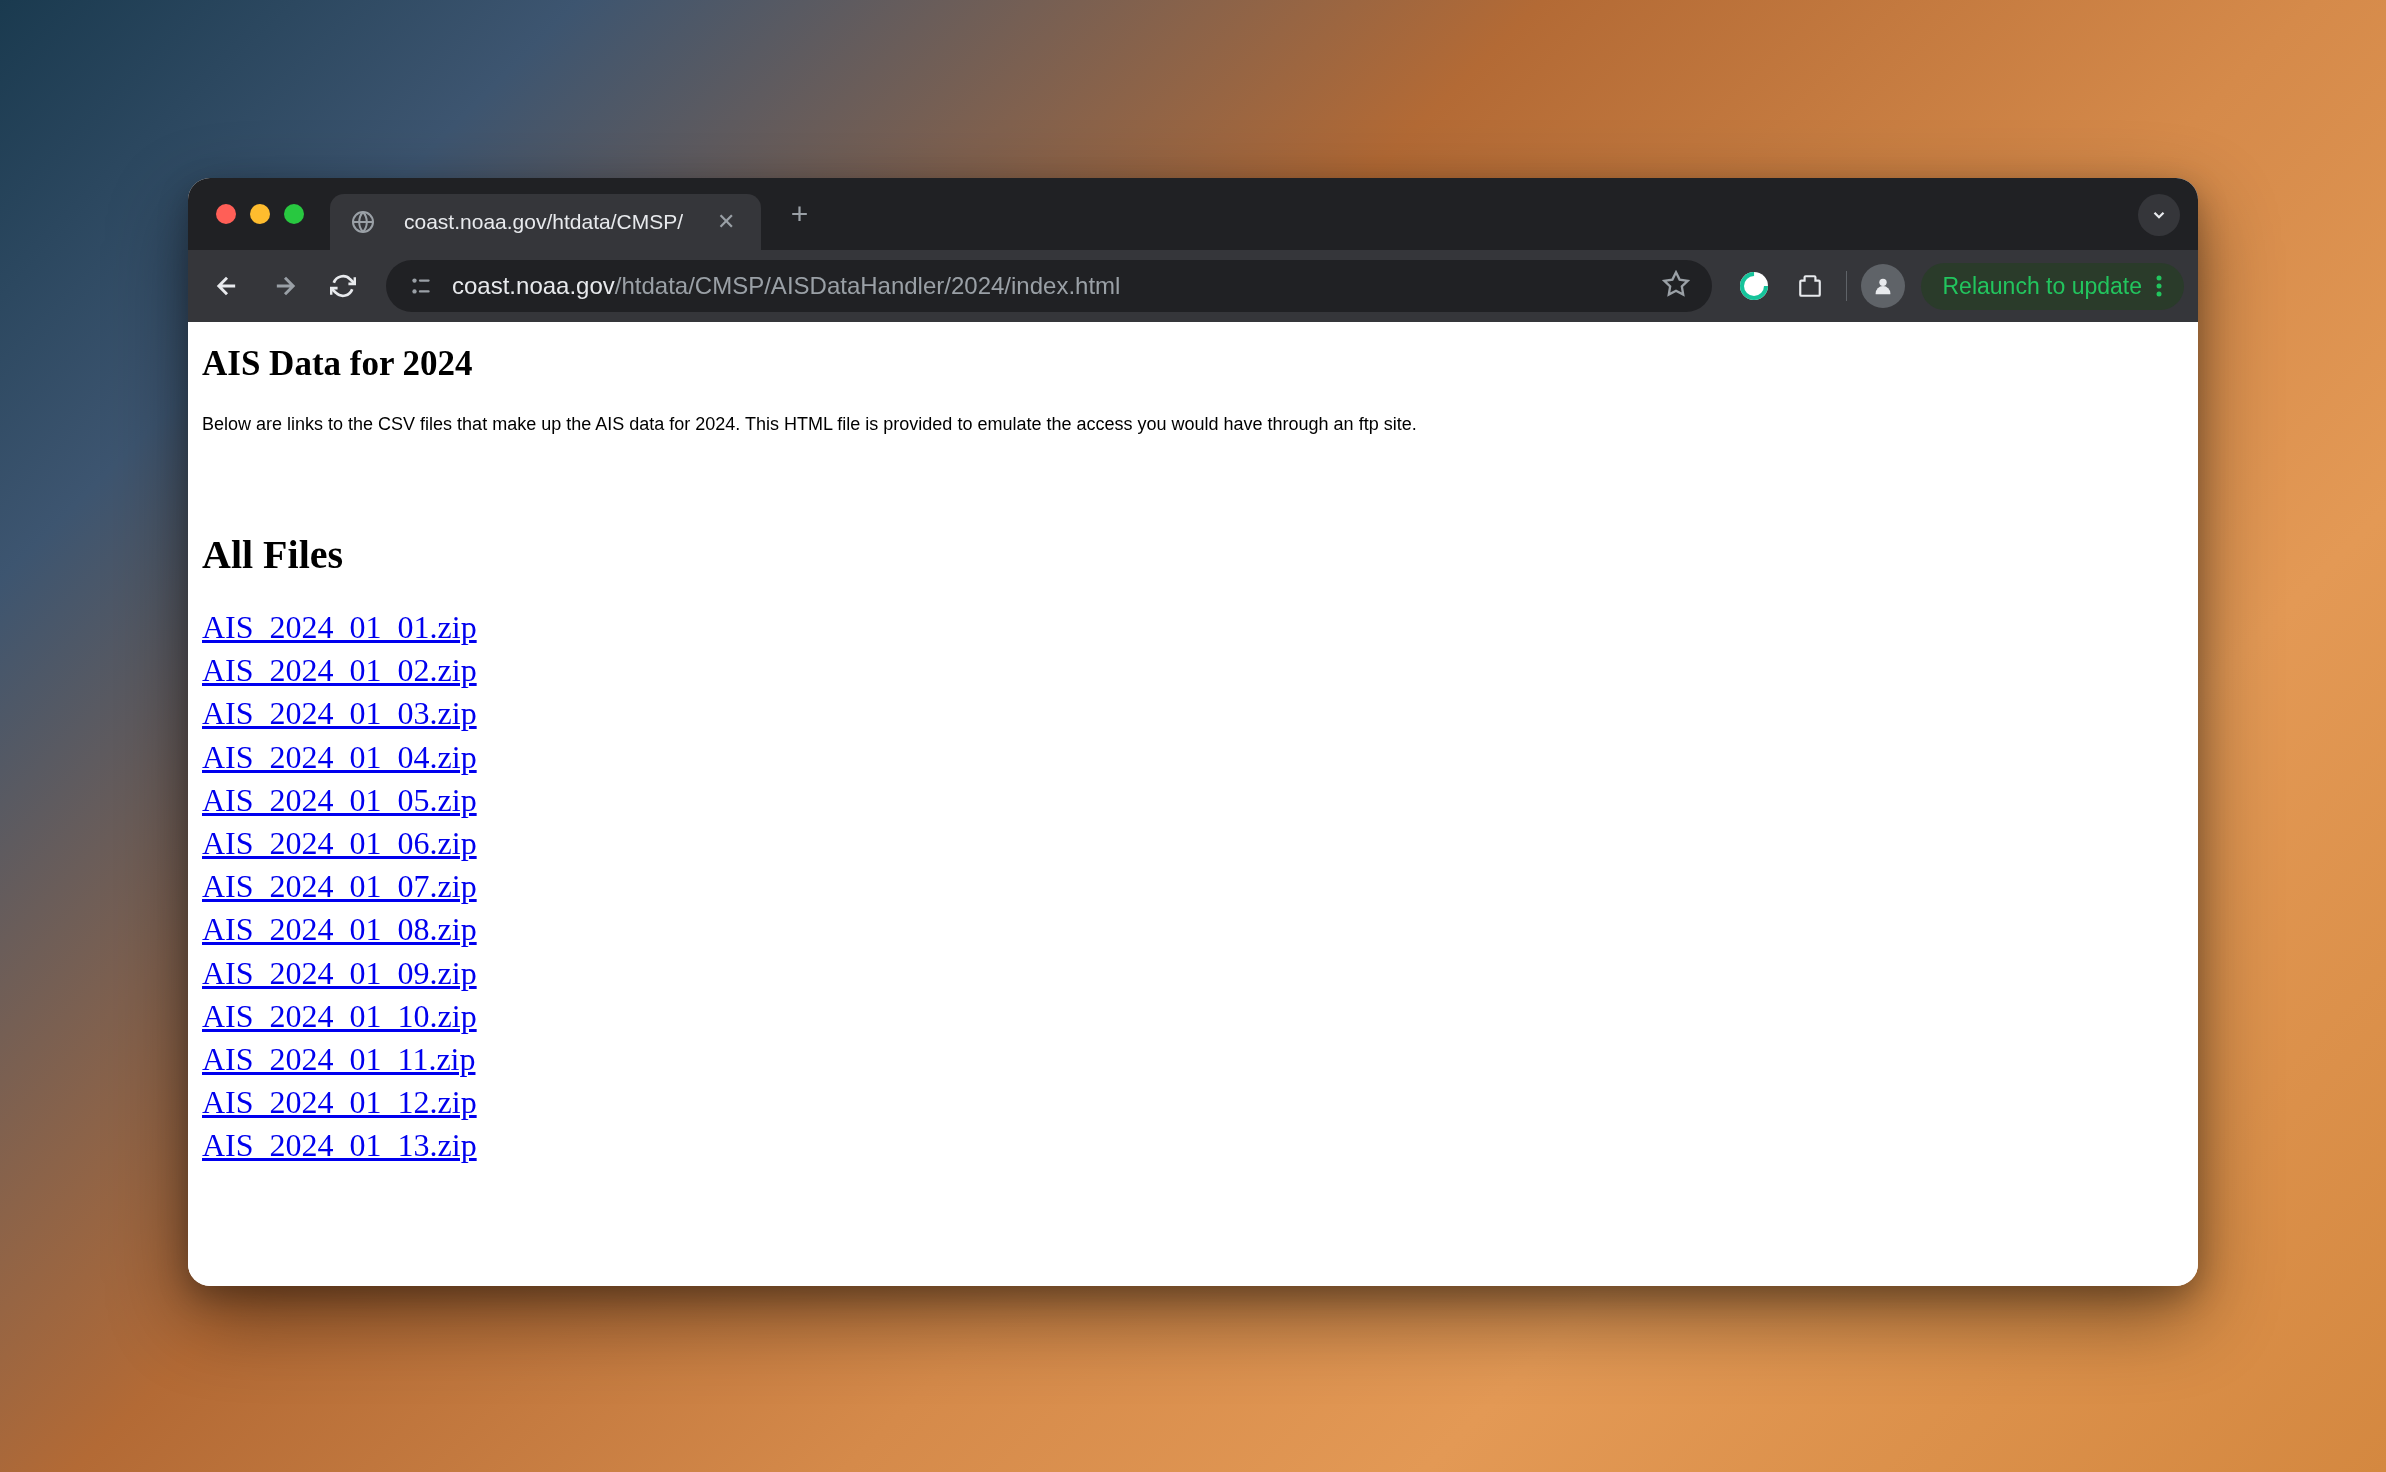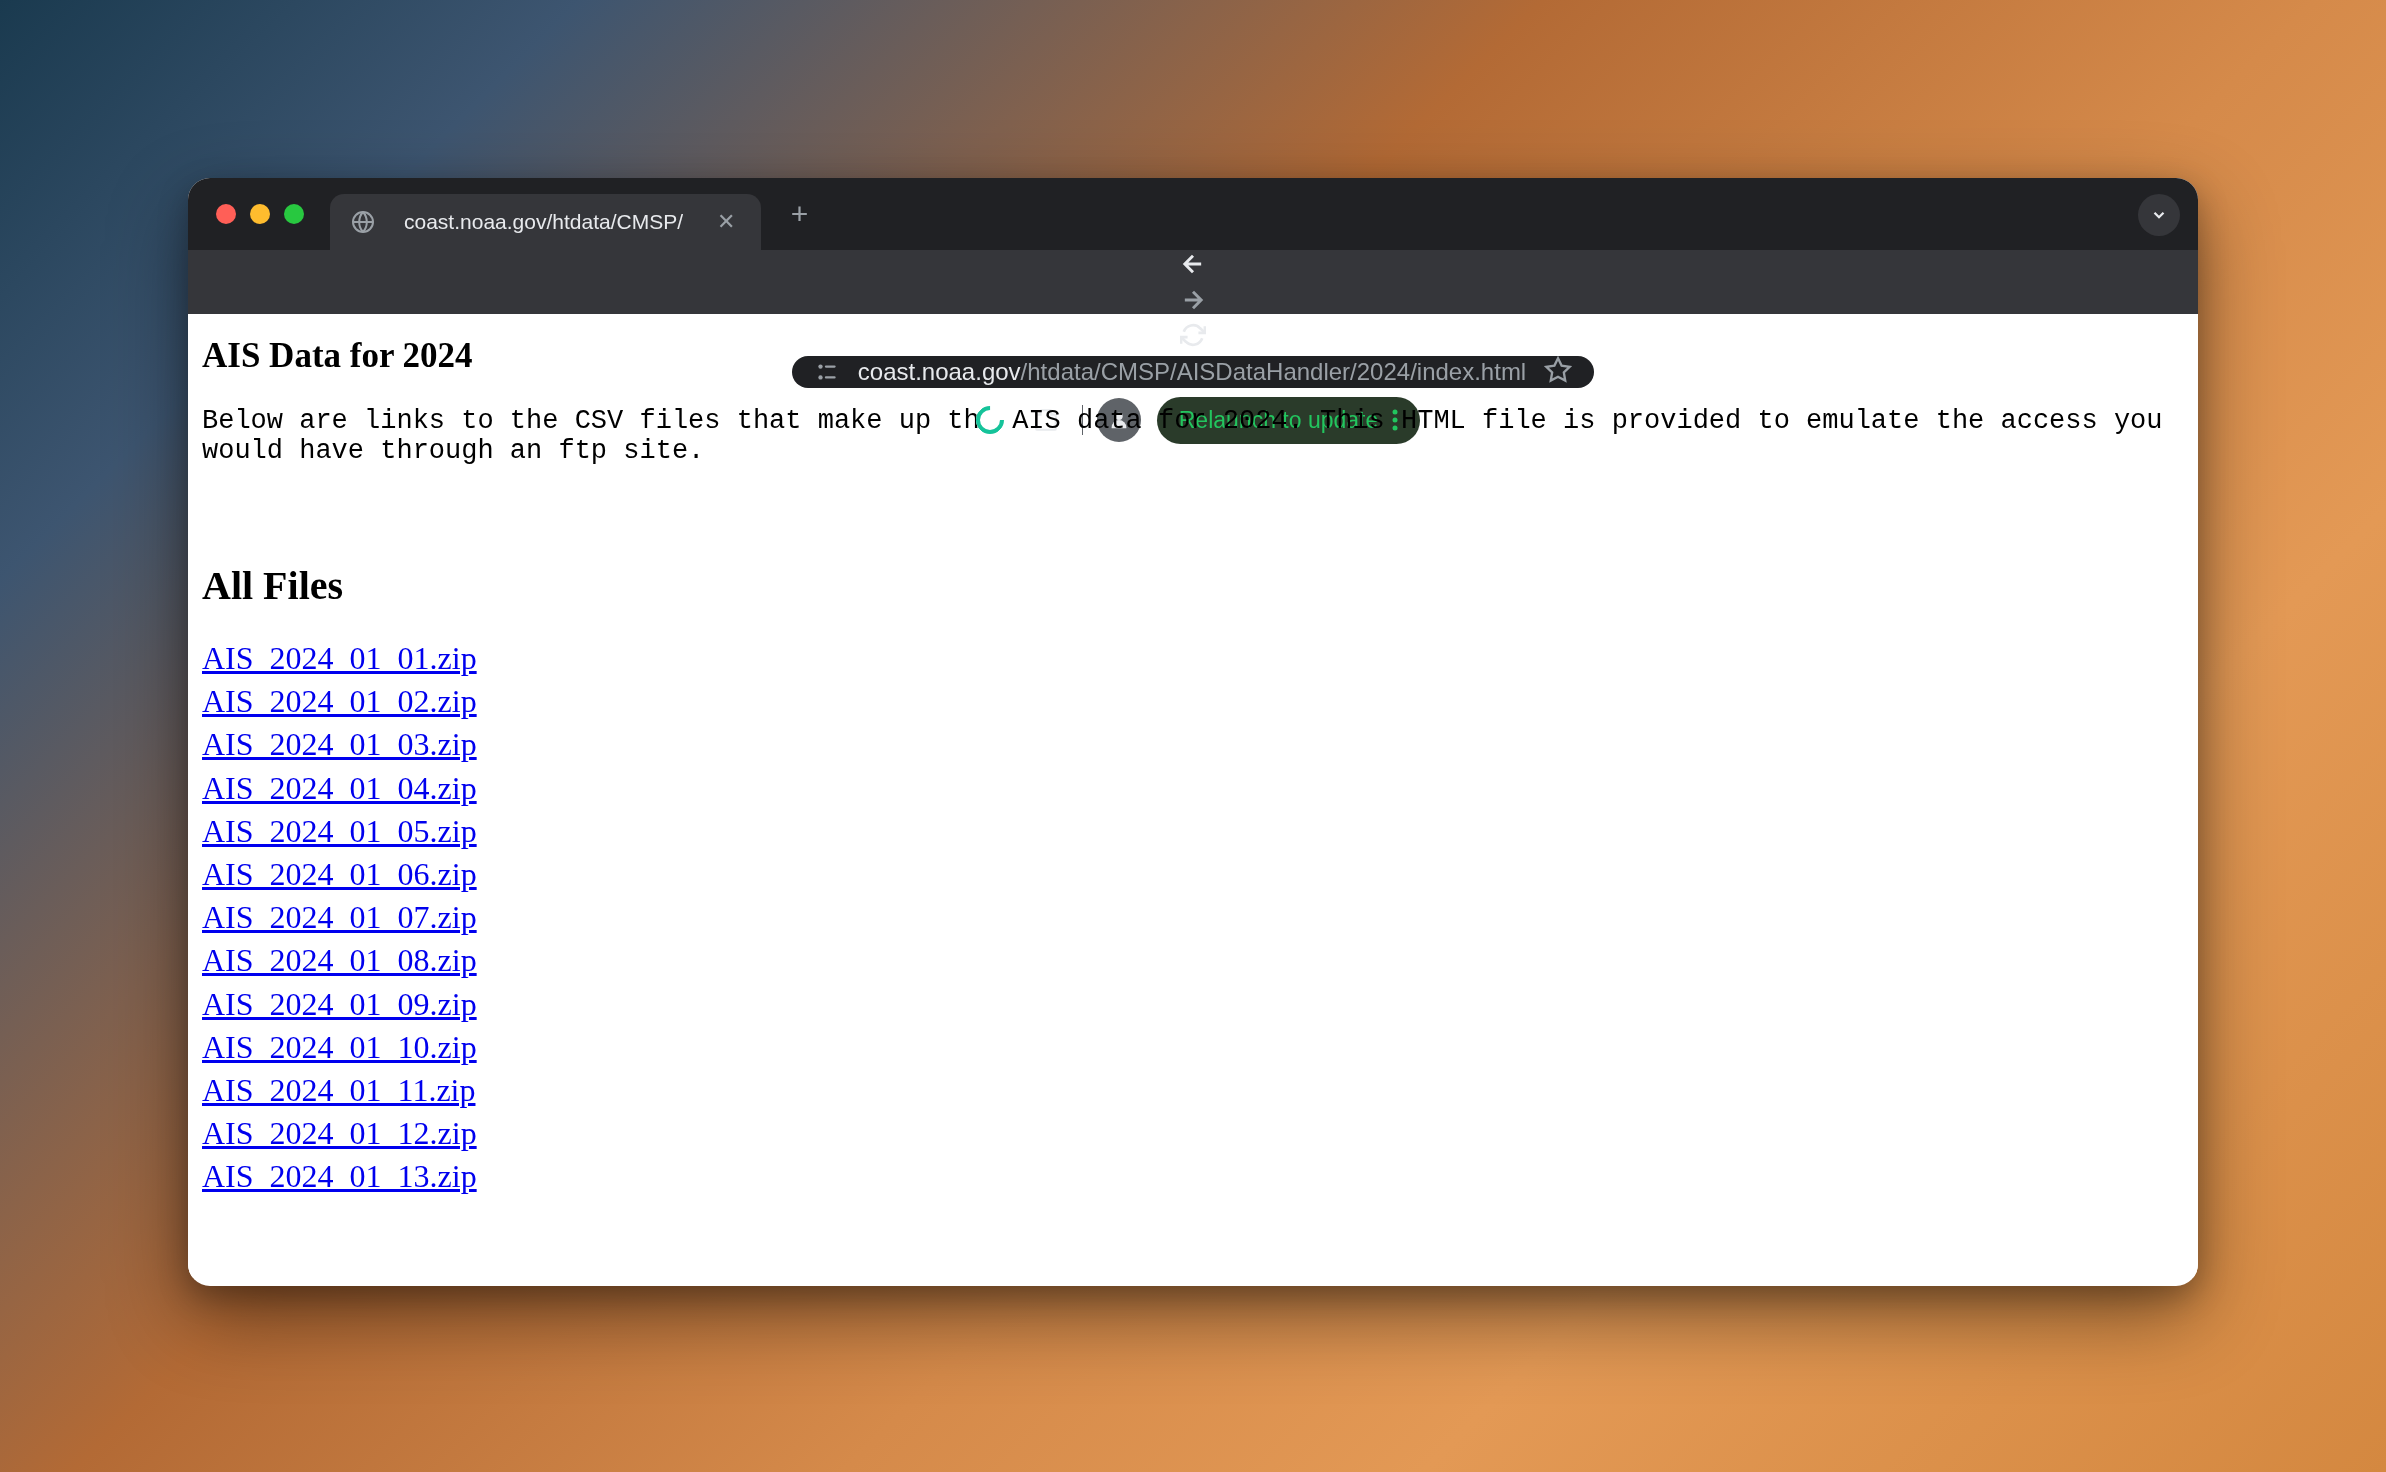--- a/index.html
+++ b/index.html
@@ -98,27 +98,26 @@
       height: 42px;
       background: #35363a;
       border-radius: 50%;
       display: flex;
       align-items: center;
       justify-content: center;
       color: #e8eaed;
       cursor: pointer;
     }
     .toolbar {
-      height: 64px;
+      height: 72px;
       background: #35363a;
       display: flex;
       align-items: center;
       padding: 0 14px;
       gap: 8px;
-      flex-direction: column;
     }
     .nav-btn {
       width: 50px;
       height: 50px;
       display: flex;
       align-items: center;
       justify-content: center;
       color: #9aa0a6;
       cursor: pointer;
       border-radius: 50%;
@@ -202,22 +201,22 @@
       padding: 14px 14px 0 14px;
     }
     .content h1 {
       font-family: "Times New Roman", Times, serif;
       font-size: 35px;
       font-weight: bold;
       margin-bottom: 30px;
       margin-top: 8px;
     }
     .content p {
-      font-family: Liberation Mono, monospace;
-      font-size: 27px;
+      font-family: Liberation Sans, sans-serif;
+      font-size: 18px;
       margin-bottom: 28px;
     }
     .content h2 {
       font-family: "Times New Roman", Times, serif;
       font-size: 40px;
       font-weight: bold;
       margin-top: 96px;
       margin-bottom: 28px;
     }
     .file-list a {

